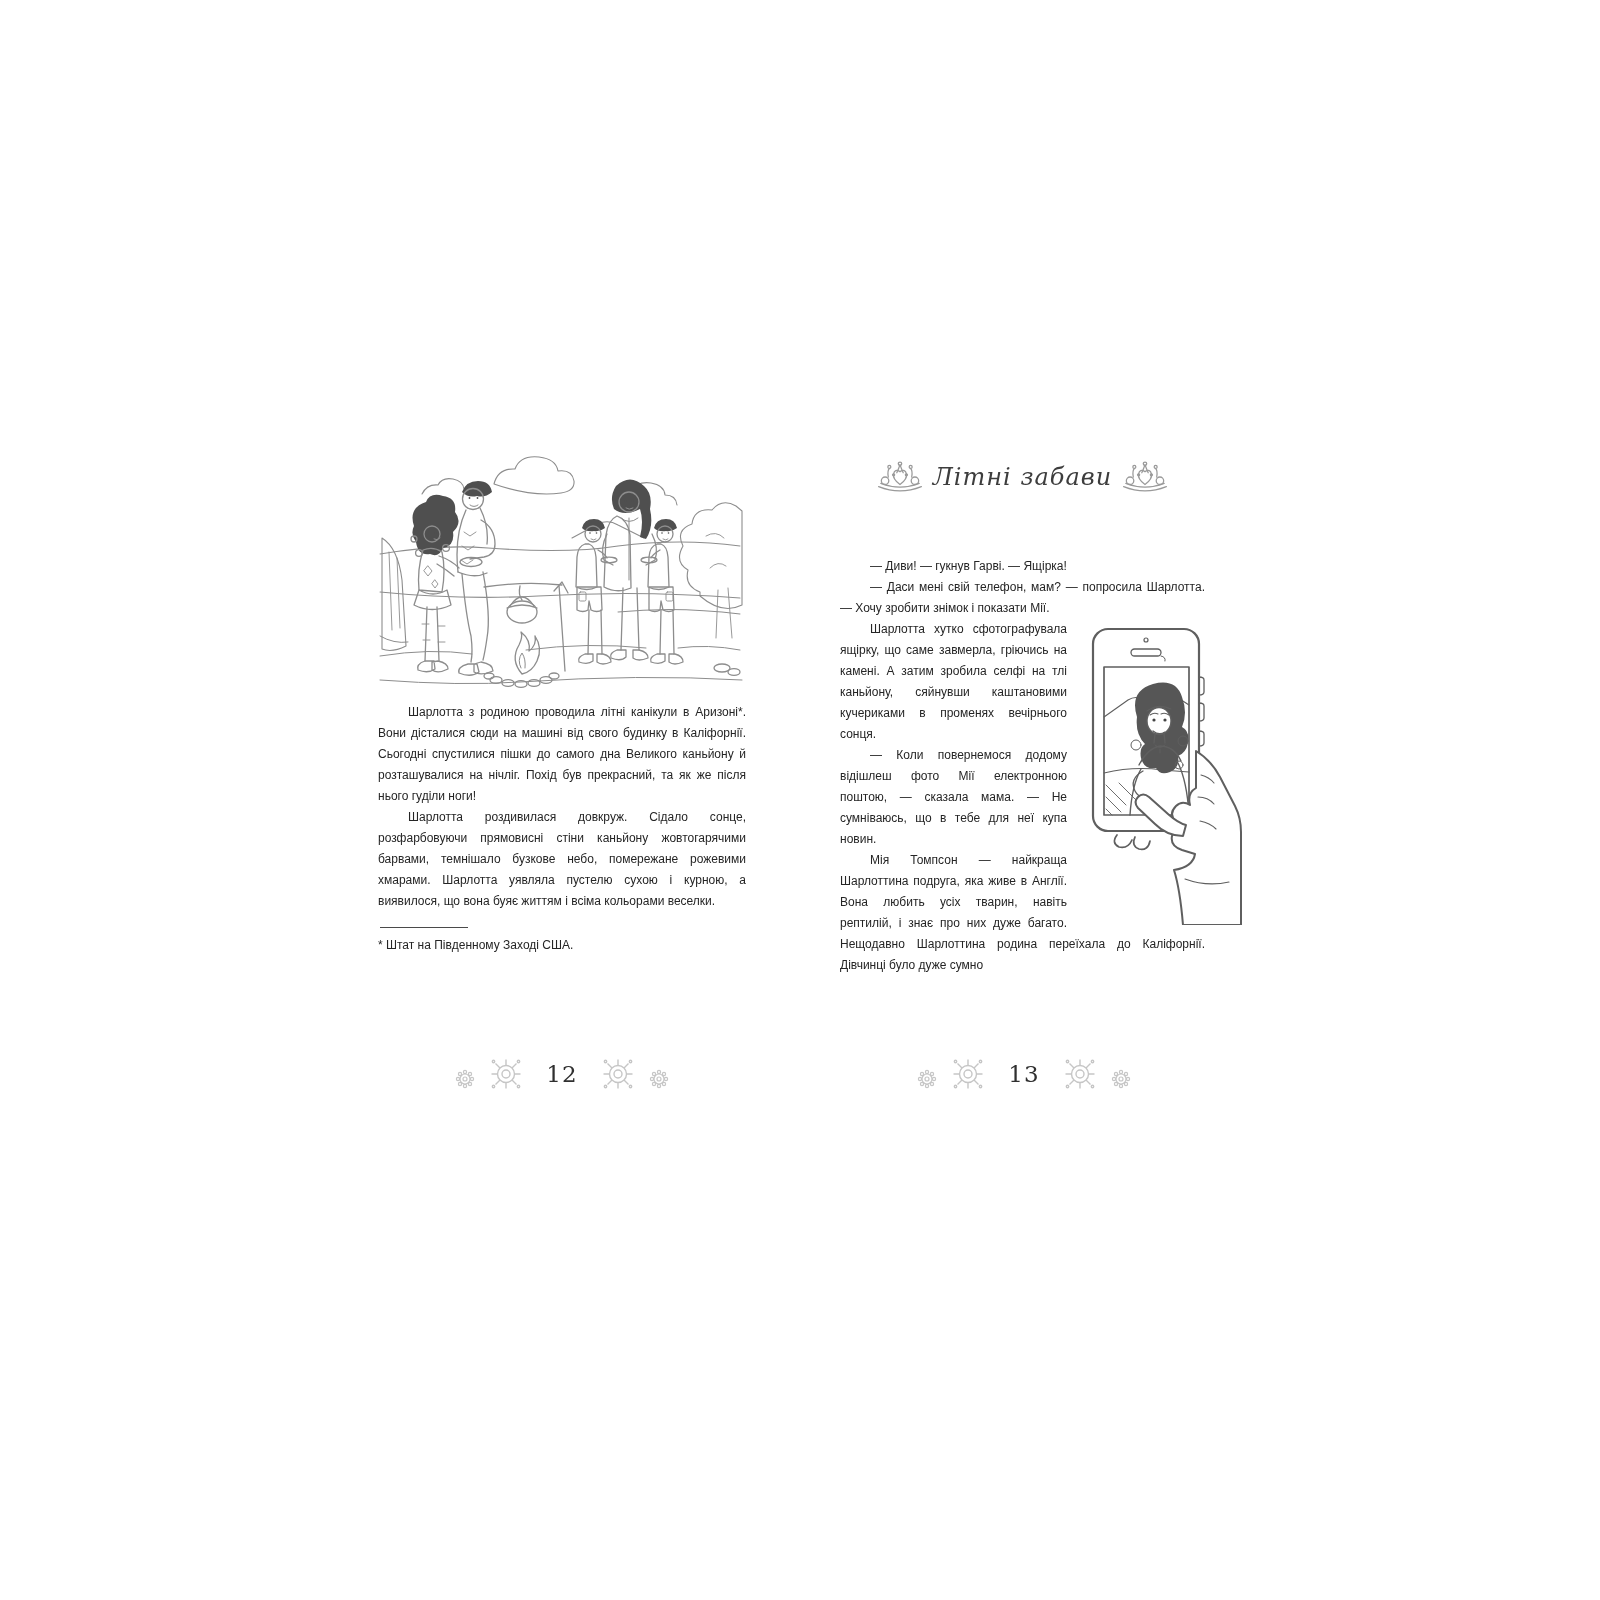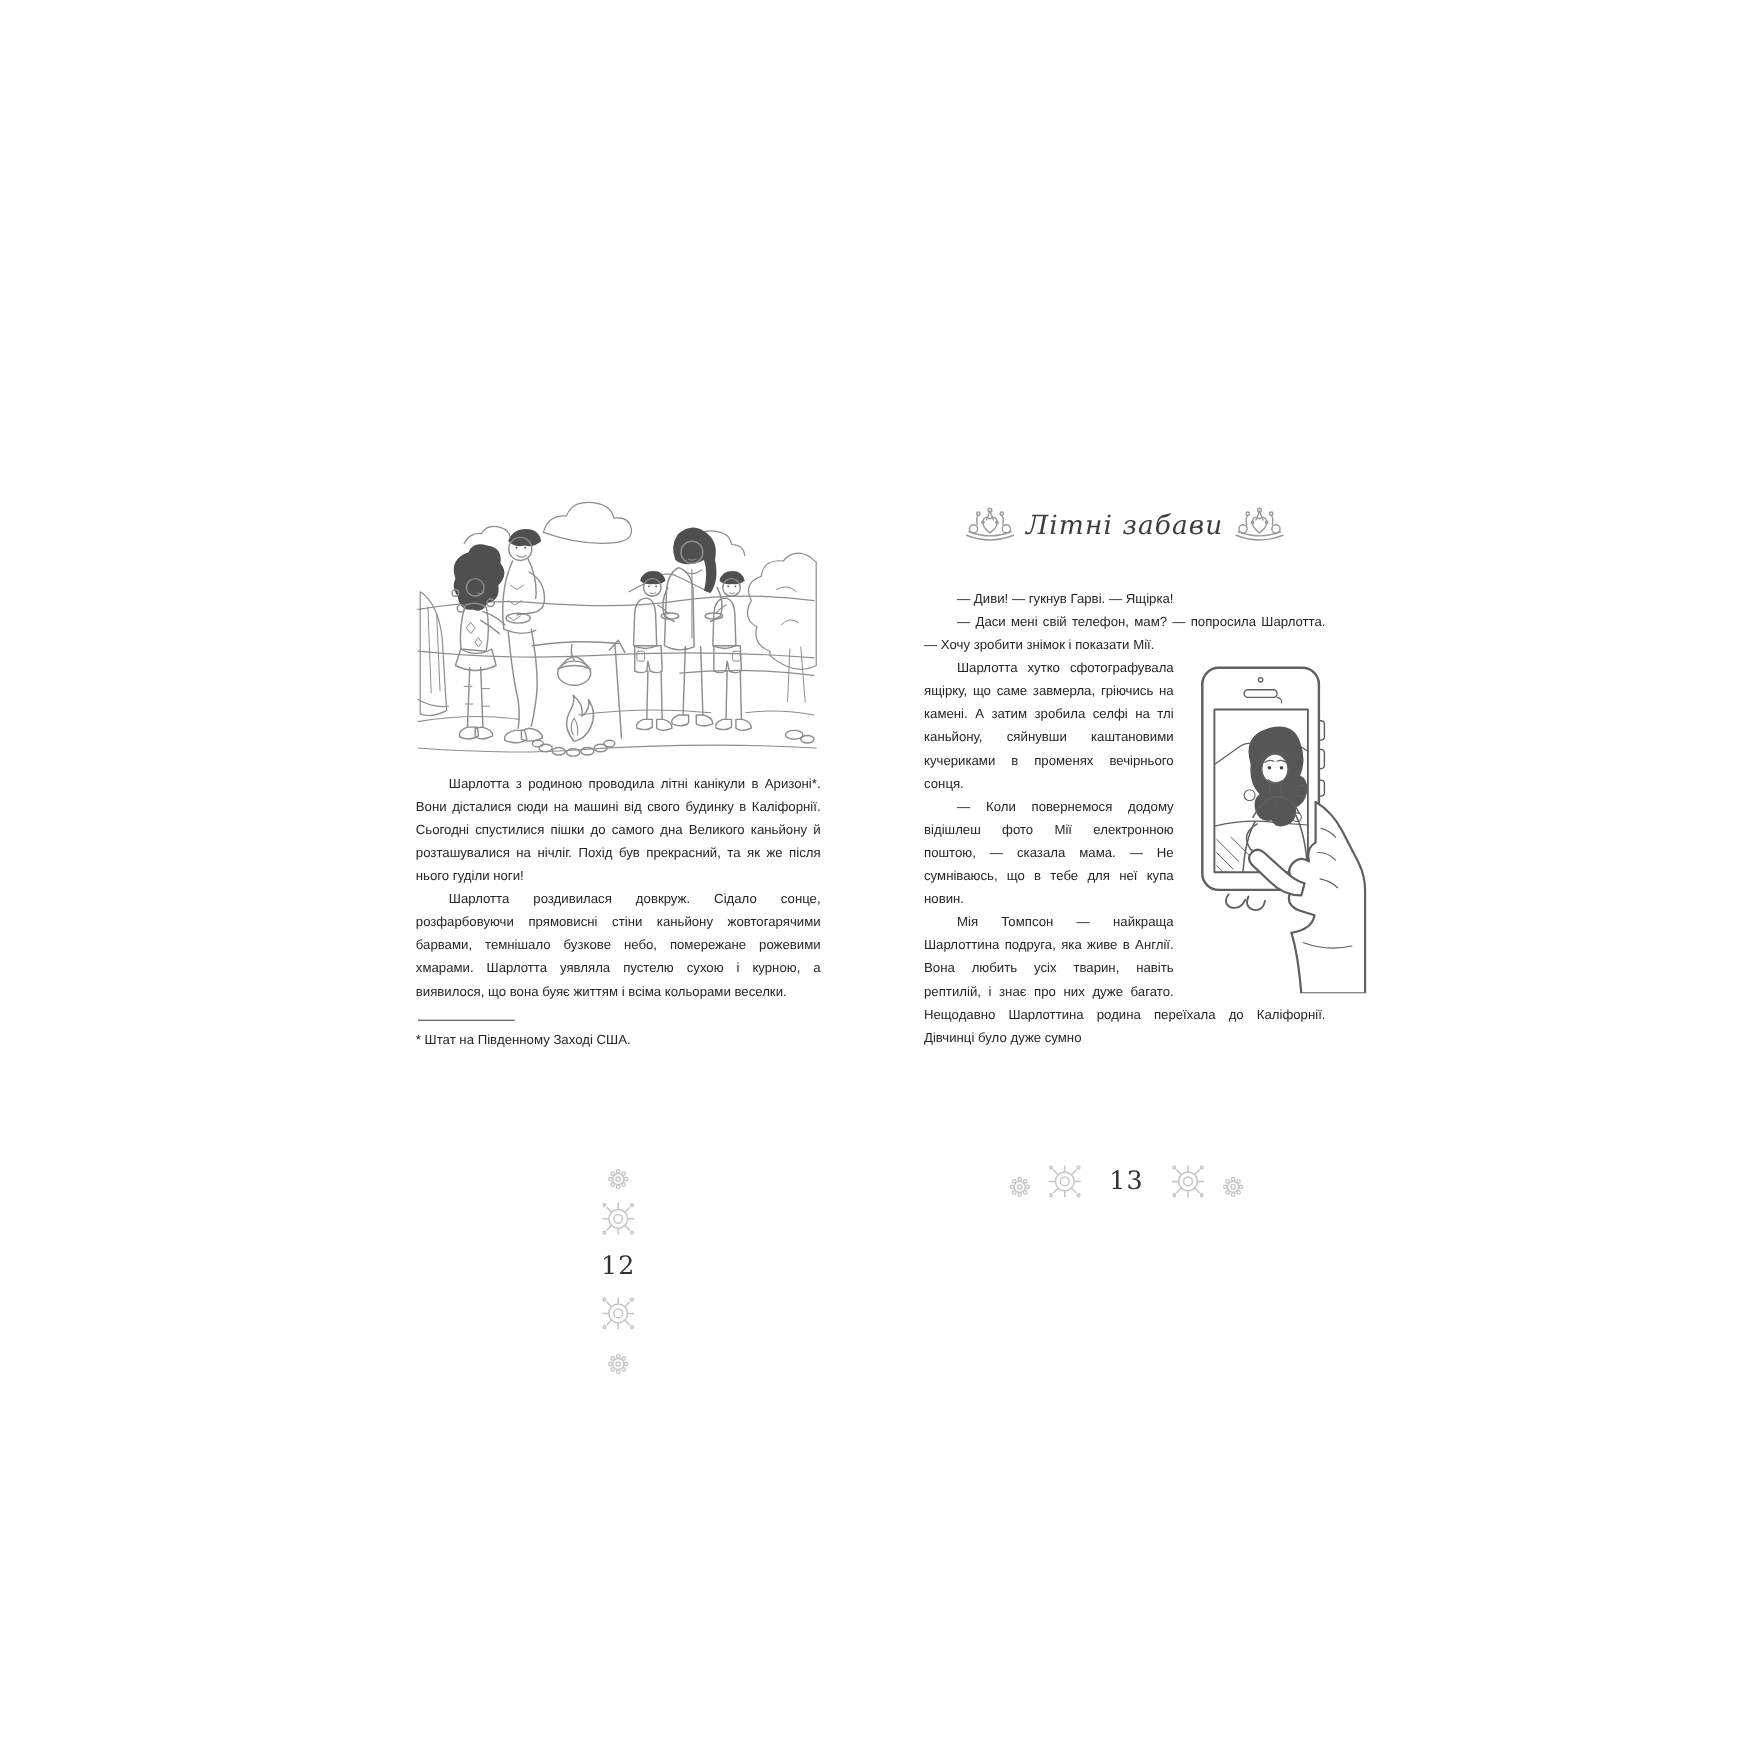--- a/index.html
+++ b/index.html
@@ -16,33 +16,33 @@
   .bodytext p{margin:0;font-size:12px;line-height:21px;text-align:justify;
               text-indent:30px;color:#252525;}
   .camp-illo{display:block;width:368px;height:252px;margin:0 0 10px -2px;}
 
   
   .footnote-rule{width:88px;height:0;border-top:1.6px solid #4a4a4a;margin:15px 0 7px 2px;}
   .footnote{font-size:16.5px;line-height:19px;color:#2a2a2a;text-indent:0 !important;}
 
   
   .chapter-header{display:flex;justify-content:center;align-items:center;gap:7px;
-                  margin:20px 0 40px 0;height:34px;}
+                  margin:20px 0 62px 0;height:34px;}
   .chapter-title{font-family:"DejaVu Serif",serif;font-style:italic;font-size:24px;
                  color:#3d3d3d;letter-spacing:1px;white-space:nowrap;}
   .tiara{width:52px;height:32px;}
 
   
   .phone-float{float:right;width:126px;height:302px;margin:4px 0 4px 12px;}
   .phone-float svg{display:block;width:182px;height:302px;}
 
   
   .page-footer{position:absolute;top:616px;display:flex;justify-content:center;
                align-items:center;gap:12px;}
-  .footer-left{left:8px;width:368px;flex-direction:column;}
+  .footer-left{left:8px;width:368px;}
   .footer-right{left:474px;width:360px;}
   .page-number{font-family:"DejaVu Serif",serif;font-size:23px;color:#303030;
                letter-spacing:1px;margin:0 10px;}
   .orn-lg{width:36px;height:36px;}
   .orn-sm{width:22px;height:22px;transform:translateY(5px);}
 
   .sketch{stroke:#8d8d8d;fill:none;stroke-width:1.3;stroke-linecap:round;stroke-linejoin:round;}
 </style>
 </head>
 <body>

